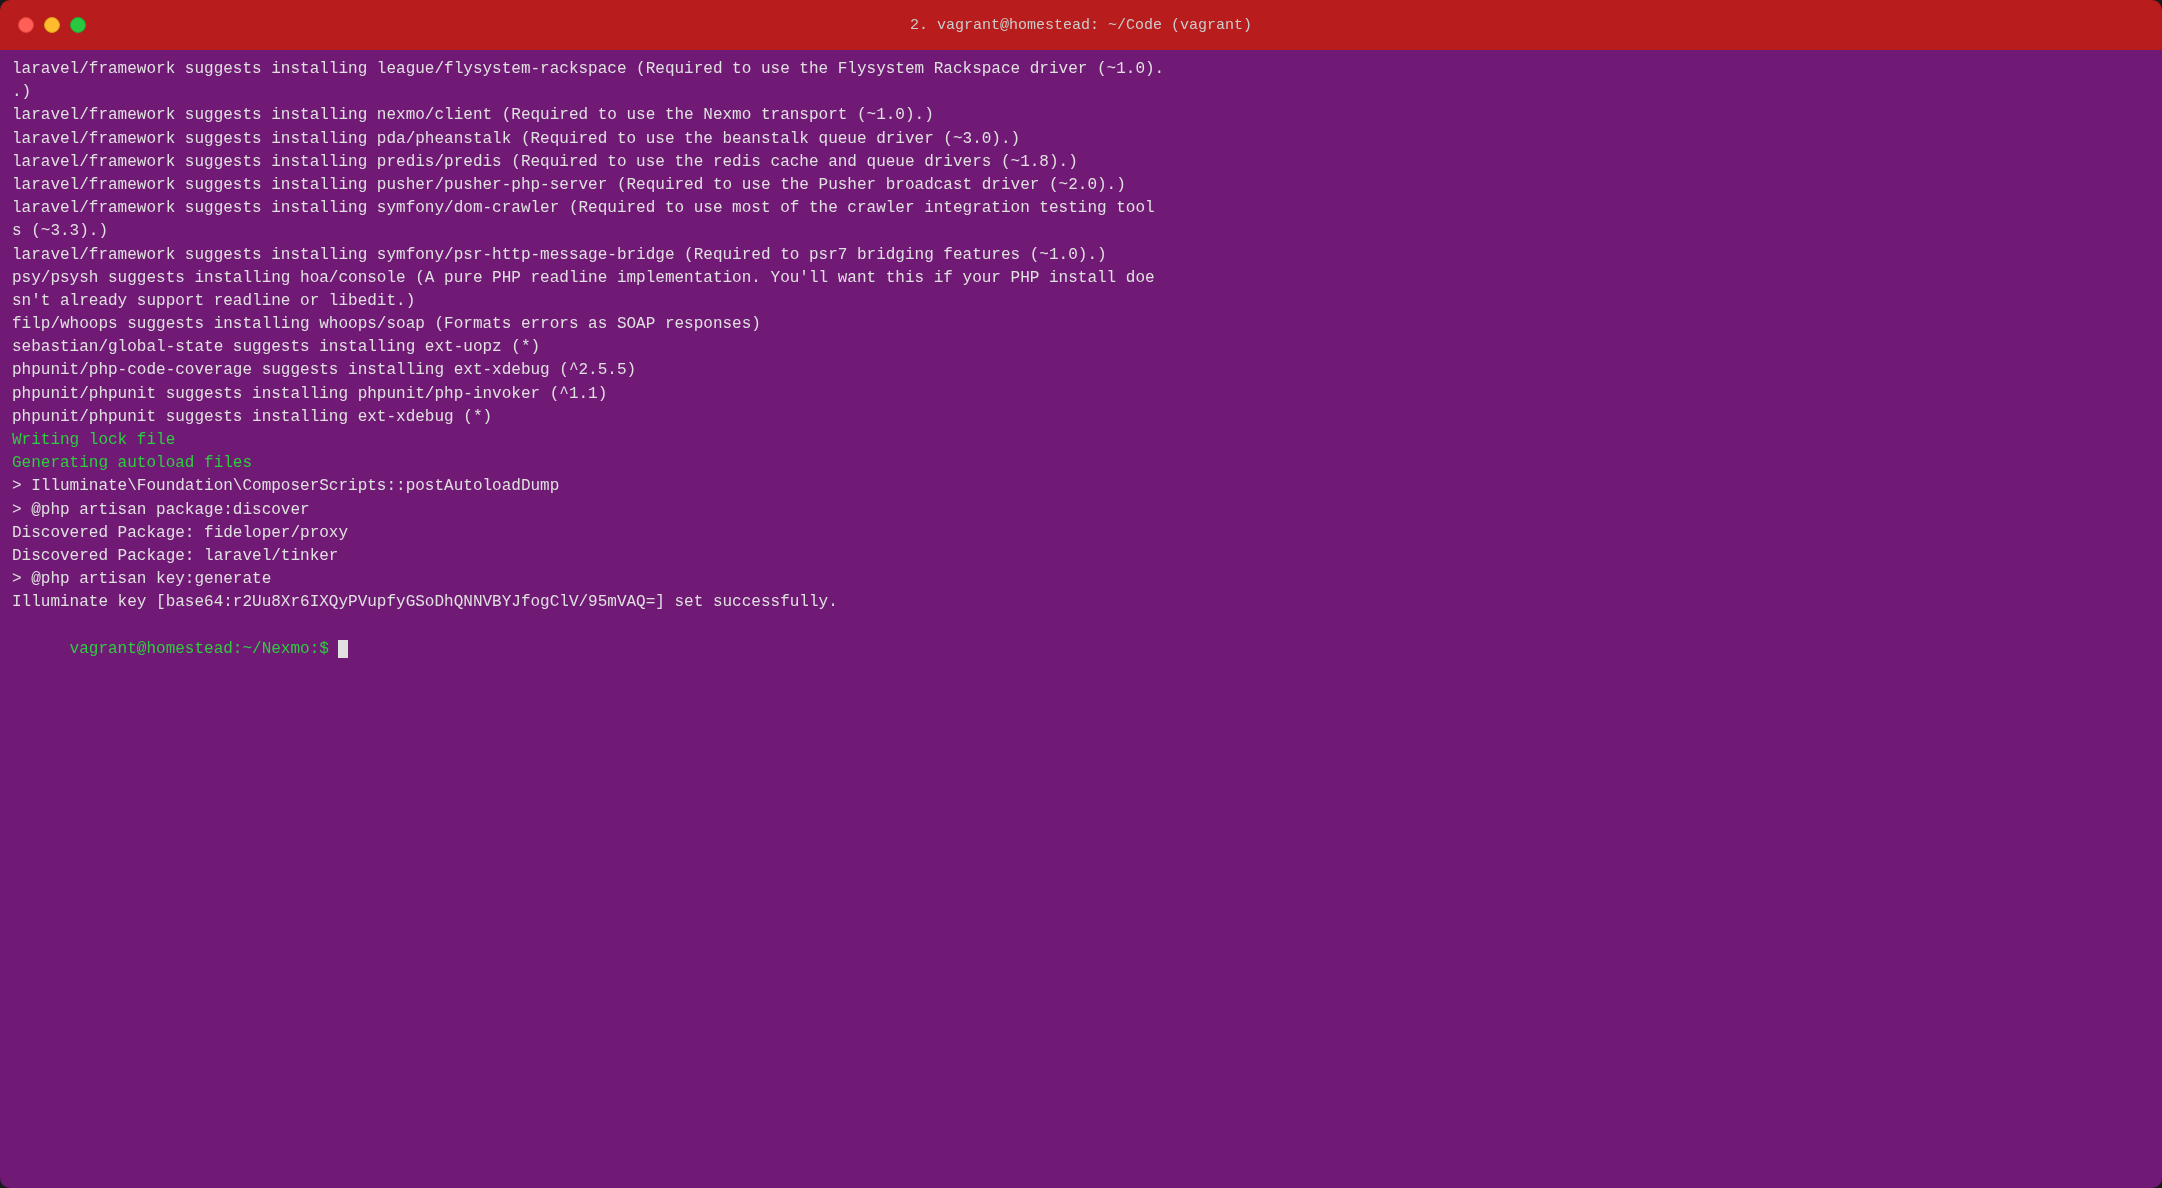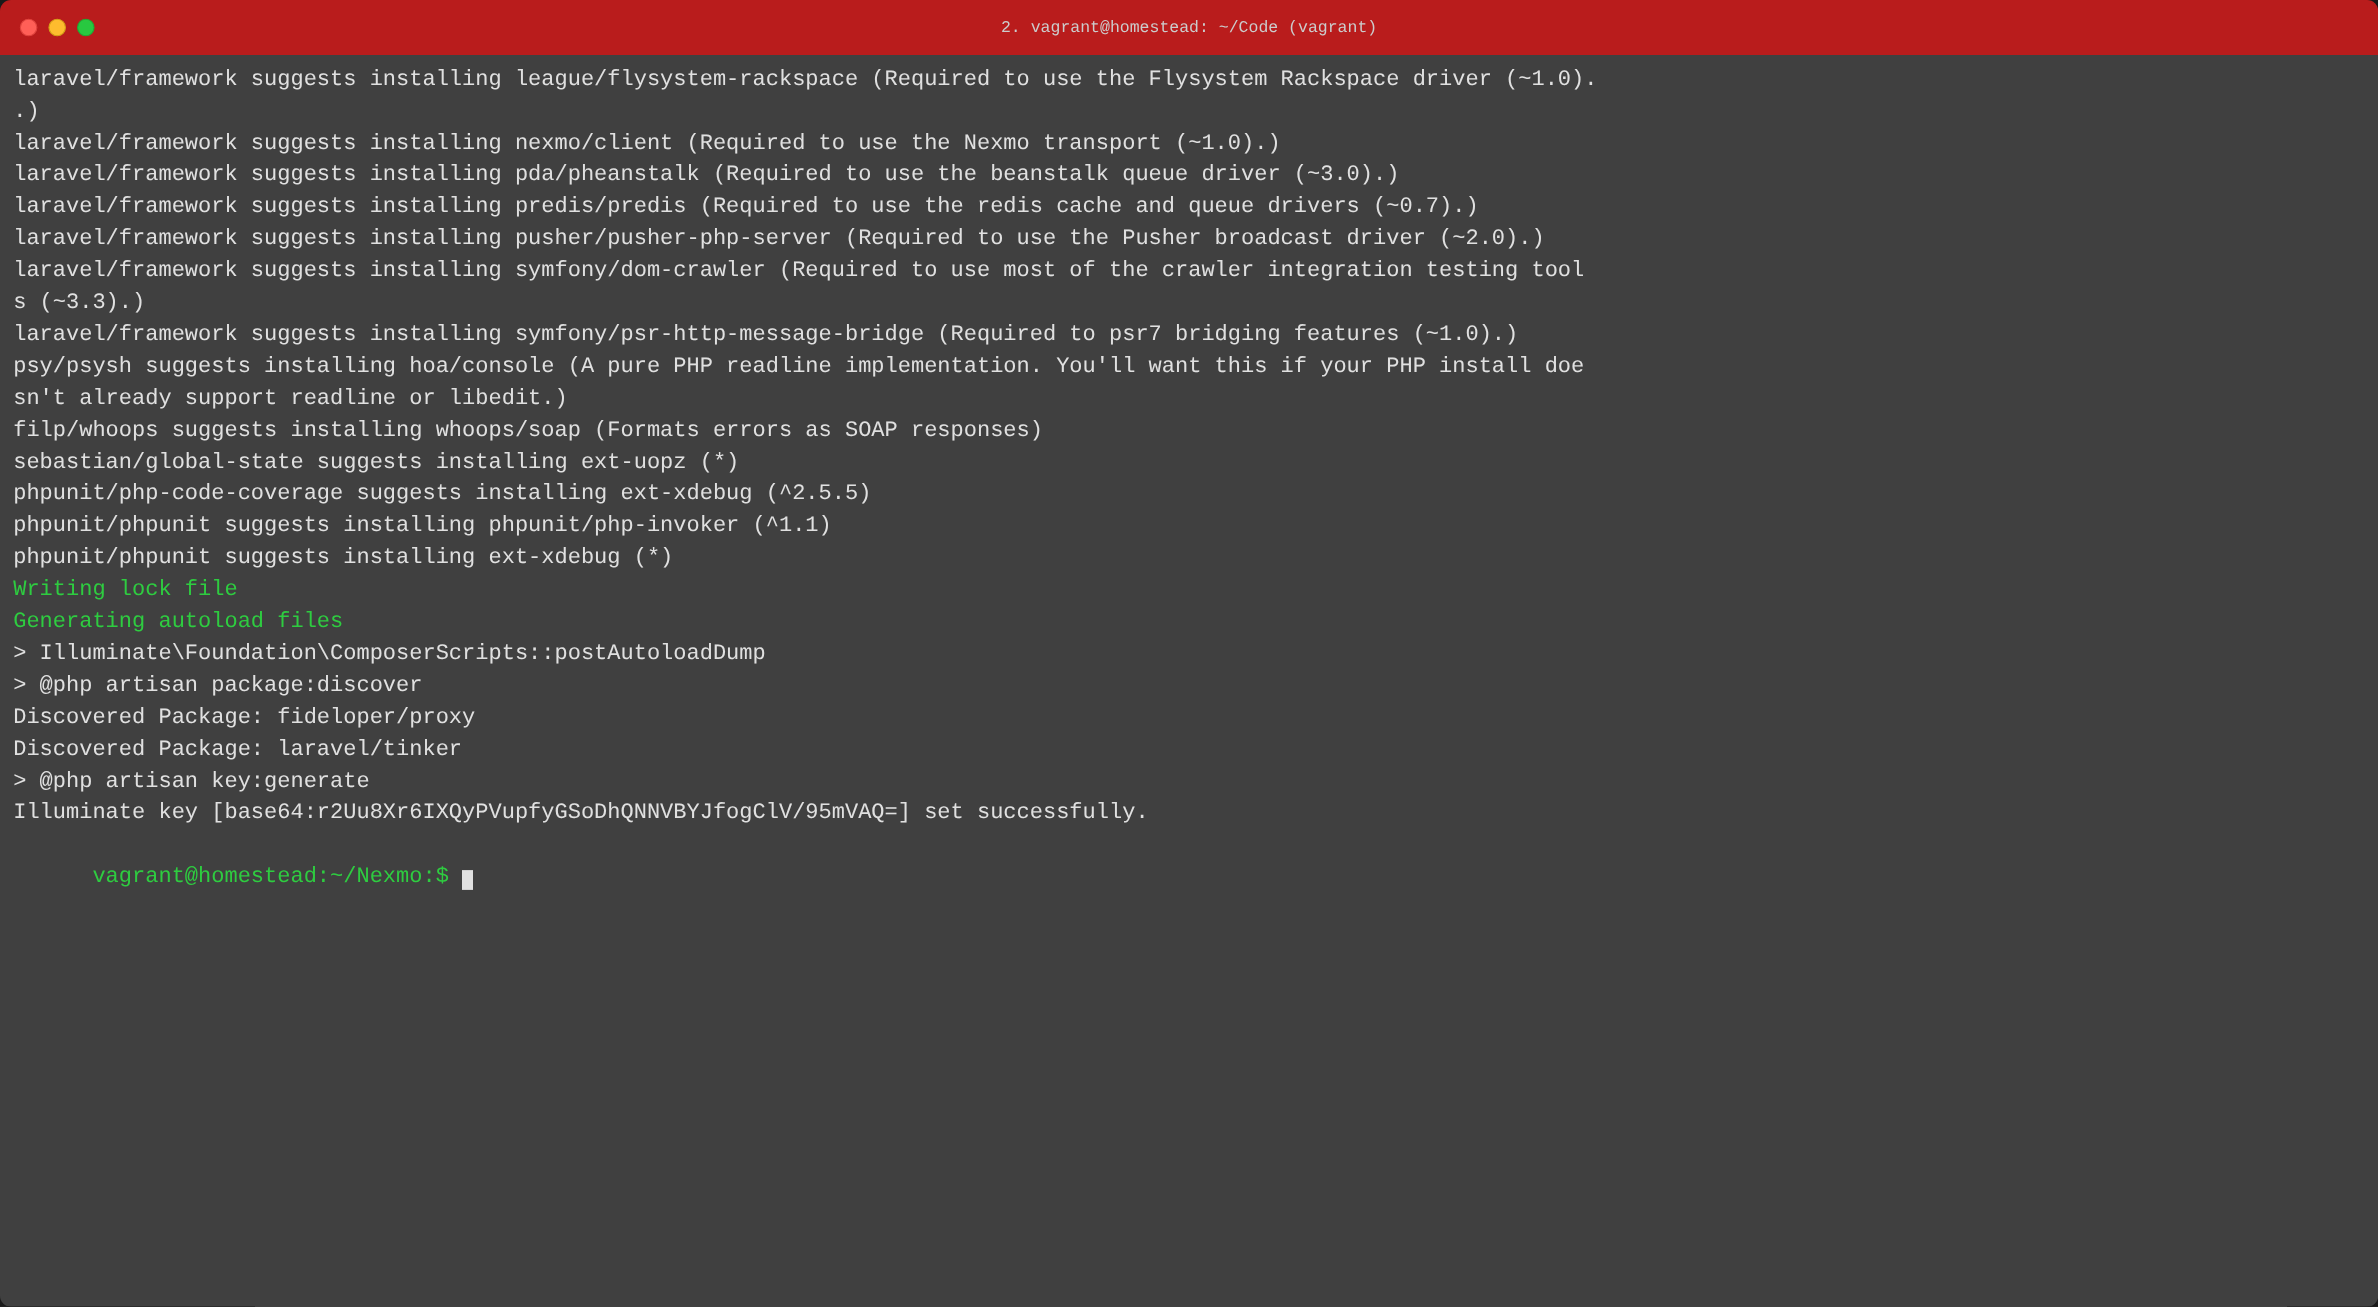--- a/index.html
+++ b/index.html
@@ -67,24 +67,24 @@
     }
 
     .title {
       color: #cccccc;
       font-size: 15px;
       font-weight: 500;
     }
 
     .terminal-body {
       flex: 1;
-      background: #404040;
+      background: #701a75;
       padding: 8px 12px;
       overflow: hidden;
-      font-size: 20px;
+      font-size: 16px;
       line-height: 1.45;
     }
 
     .line {
       color: #e0e0e0;
       white-space: pre-wrap;
       word-break: break-all;
     }
 
     .line.green {
@@ -120,21 +120,21 @@
       <div class="traffic-light maximize"></div>
     </div>
     <span class="title">2. vagrant@homestead: ~/Code (vagrant)</span>
   </div>
   <div class="terminal-body">
     <div id="terminal-lines">
         <div class="line">laravel/framework suggests installing league/flysystem-rackspace (Required to use the Flysystem Rackspace driver (~1.0).</div>
         <div class="line">.)</div>
         <div class="line">laravel/framework suggests installing nexmo/client (Required to use the Nexmo transport (~1.0).)</div>
         <div class="line">laravel/framework suggests installing pda/pheanstalk (Required to use the beanstalk queue driver (~3.0).)</div>
-        <div class="line">laravel/framework suggests installing predis/predis (Required to use the redis cache and queue drivers (~0.7).)</div>
+        <div class="line">laravel/framework suggests installing predis/predis (Required to use the redis cache and queue drivers (~1.8).)</div>
         <div class="line">laravel/framework suggests installing pusher/pusher-php-server (Required to use the Pusher broadcast driver (~2.0).)</div>
         <div class="line">laravel/framework suggests installing symfony/dom-crawler (Required to use most of the crawler integration testing tool</div>
         <div class="line">s (~3.3).)</div>
         <div class="line">laravel/framework suggests installing symfony/psr-http-message-bridge (Required to psr7 bridging features (~1.0).)</div>
         <div class="line">psy/psysh suggests installing hoa/console (A pure PHP readline implementation. You'll want this if your PHP install doe</div>
         <div class="line">sn't already support readline or libedit.)</div>
         <div class="line">filp/whoops suggests installing whoops/soap (Formats errors as SOAP responses)</div>
         <div class="line">sebastian/global-state suggests installing ext-uopz (*)</div>
         <div class="line">phpunit/php-code-coverage suggests installing ext-xdebug (^2.5.5)</div>
         <div class="line">phpunit/phpunit suggests installing phpunit/php-invoker (^1.1)</div>

